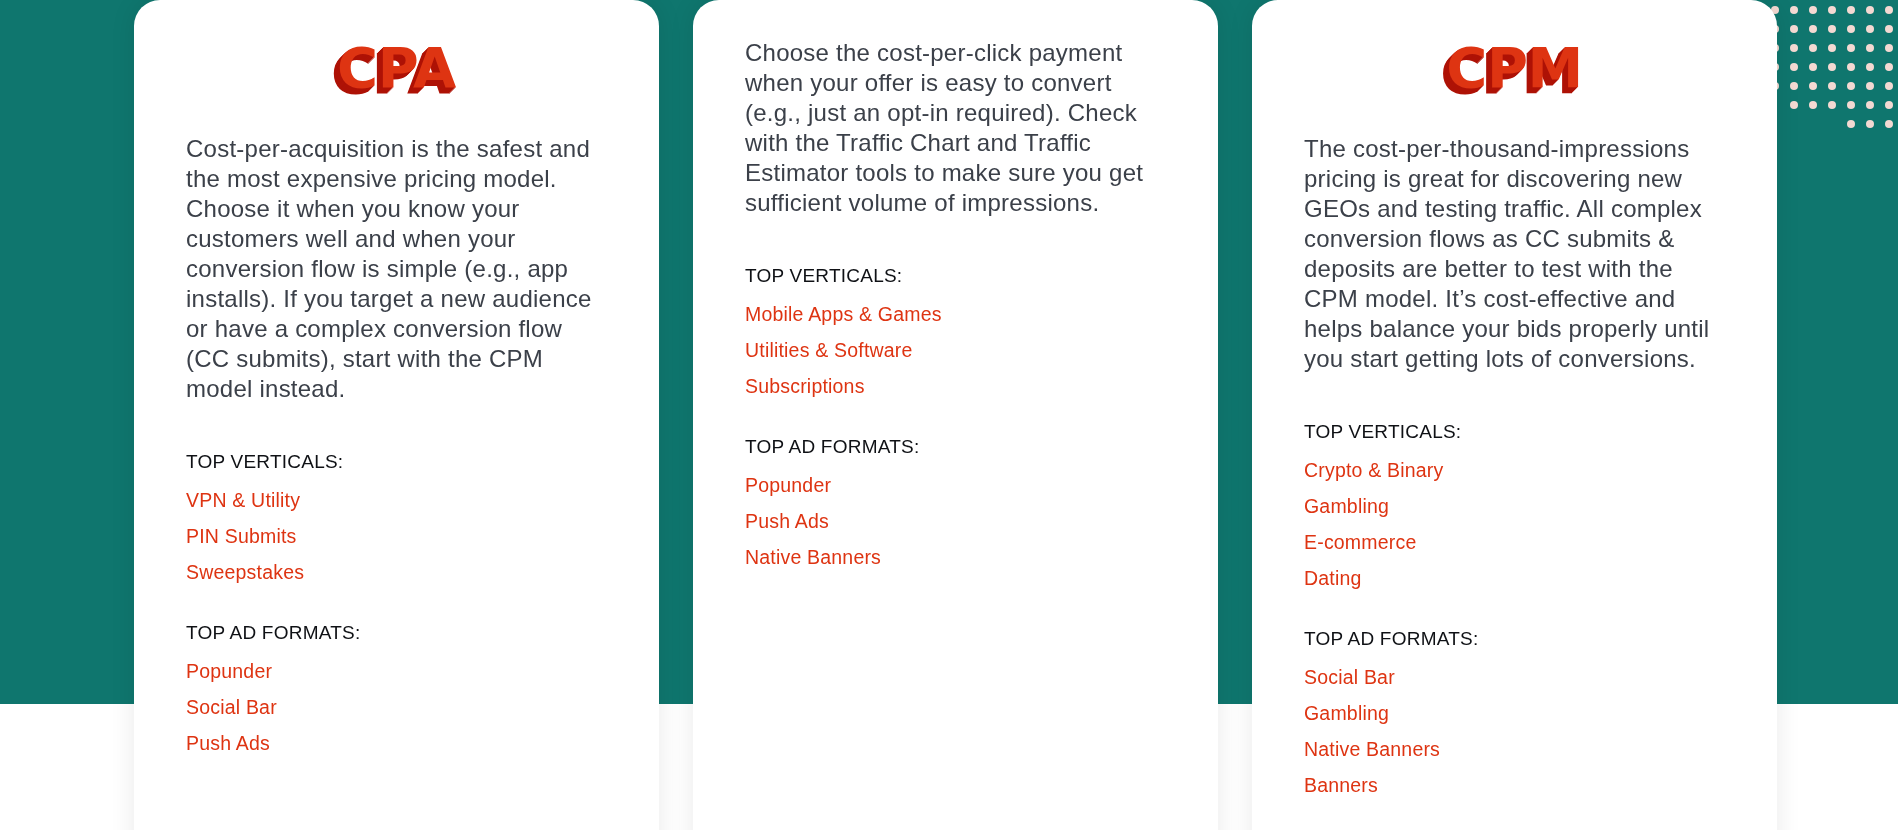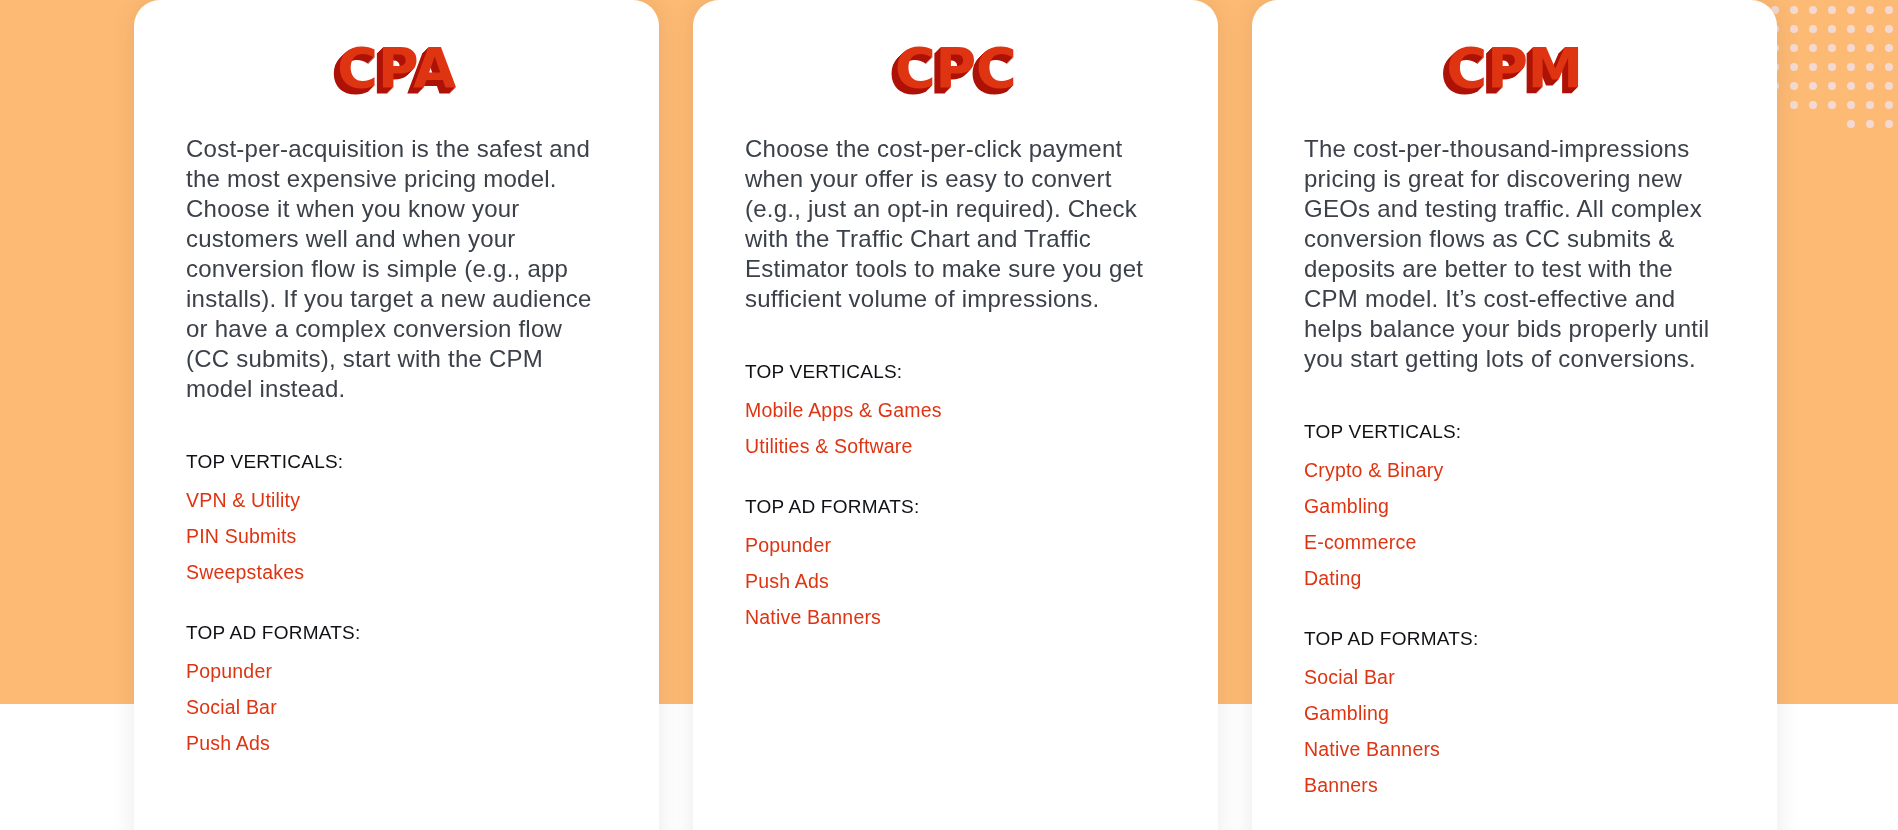--- a/index.html
+++ b/index.html
@@ -9,21 +9,21 @@
     height: 830px;
     overflow: hidden;
     background: #ffffff;
     font-family: "Liberation Sans", sans-serif;
   }
 
   #stage {
     position: relative;
     width: 1898px;
     height: 704px;
-    background: #fdba74;
+    background: #0f766e;
   }
 
   
   #dot-pattern {
     position: absolute;
     top: 0;
     right: 0;
     width: 146px;
     height: 132px;
     pointer-events: none;
@@ -200,31 +200,33 @@
             <a href="#">Social Bar</a>
           </li>
           <li class="link-item">
             <a href="#">Push Ads</a>
           </li>
         </ul>
       </div>
     </div>
 
     <div class="card">
-      <div class="card-title">CPC</div>
       <p class="card-desc">Choose the cost-per-click payment when your offer is easy to convert (e.g., just an opt-in required). Check with the Traffic Chart and Traffic Estimator tools to make sure you get sufficient volume of impressions.</p>
 
       <div class="group verticals">
         <div class="group-heading">TOP VERTICALS:</div>
         <ul class="link-list">
           <li class="link-item">
             <a href="#">Mobile Apps &amp; Games</a>
           </li>
           <li class="link-item">
             <a href="#">Utilities &amp; Software</a>
+          </li>
+          <li class="link-item">
+            <a href="#">Subscriptions</a>
           </li>
         </ul>
       </div>
 
       <div class="group formats">
         <div class="group-heading">TOP AD FORMATS:</div>
         <ul class="link-list">
           <li class="link-item">
             <a href="#">Popunder</a>
           </li>

